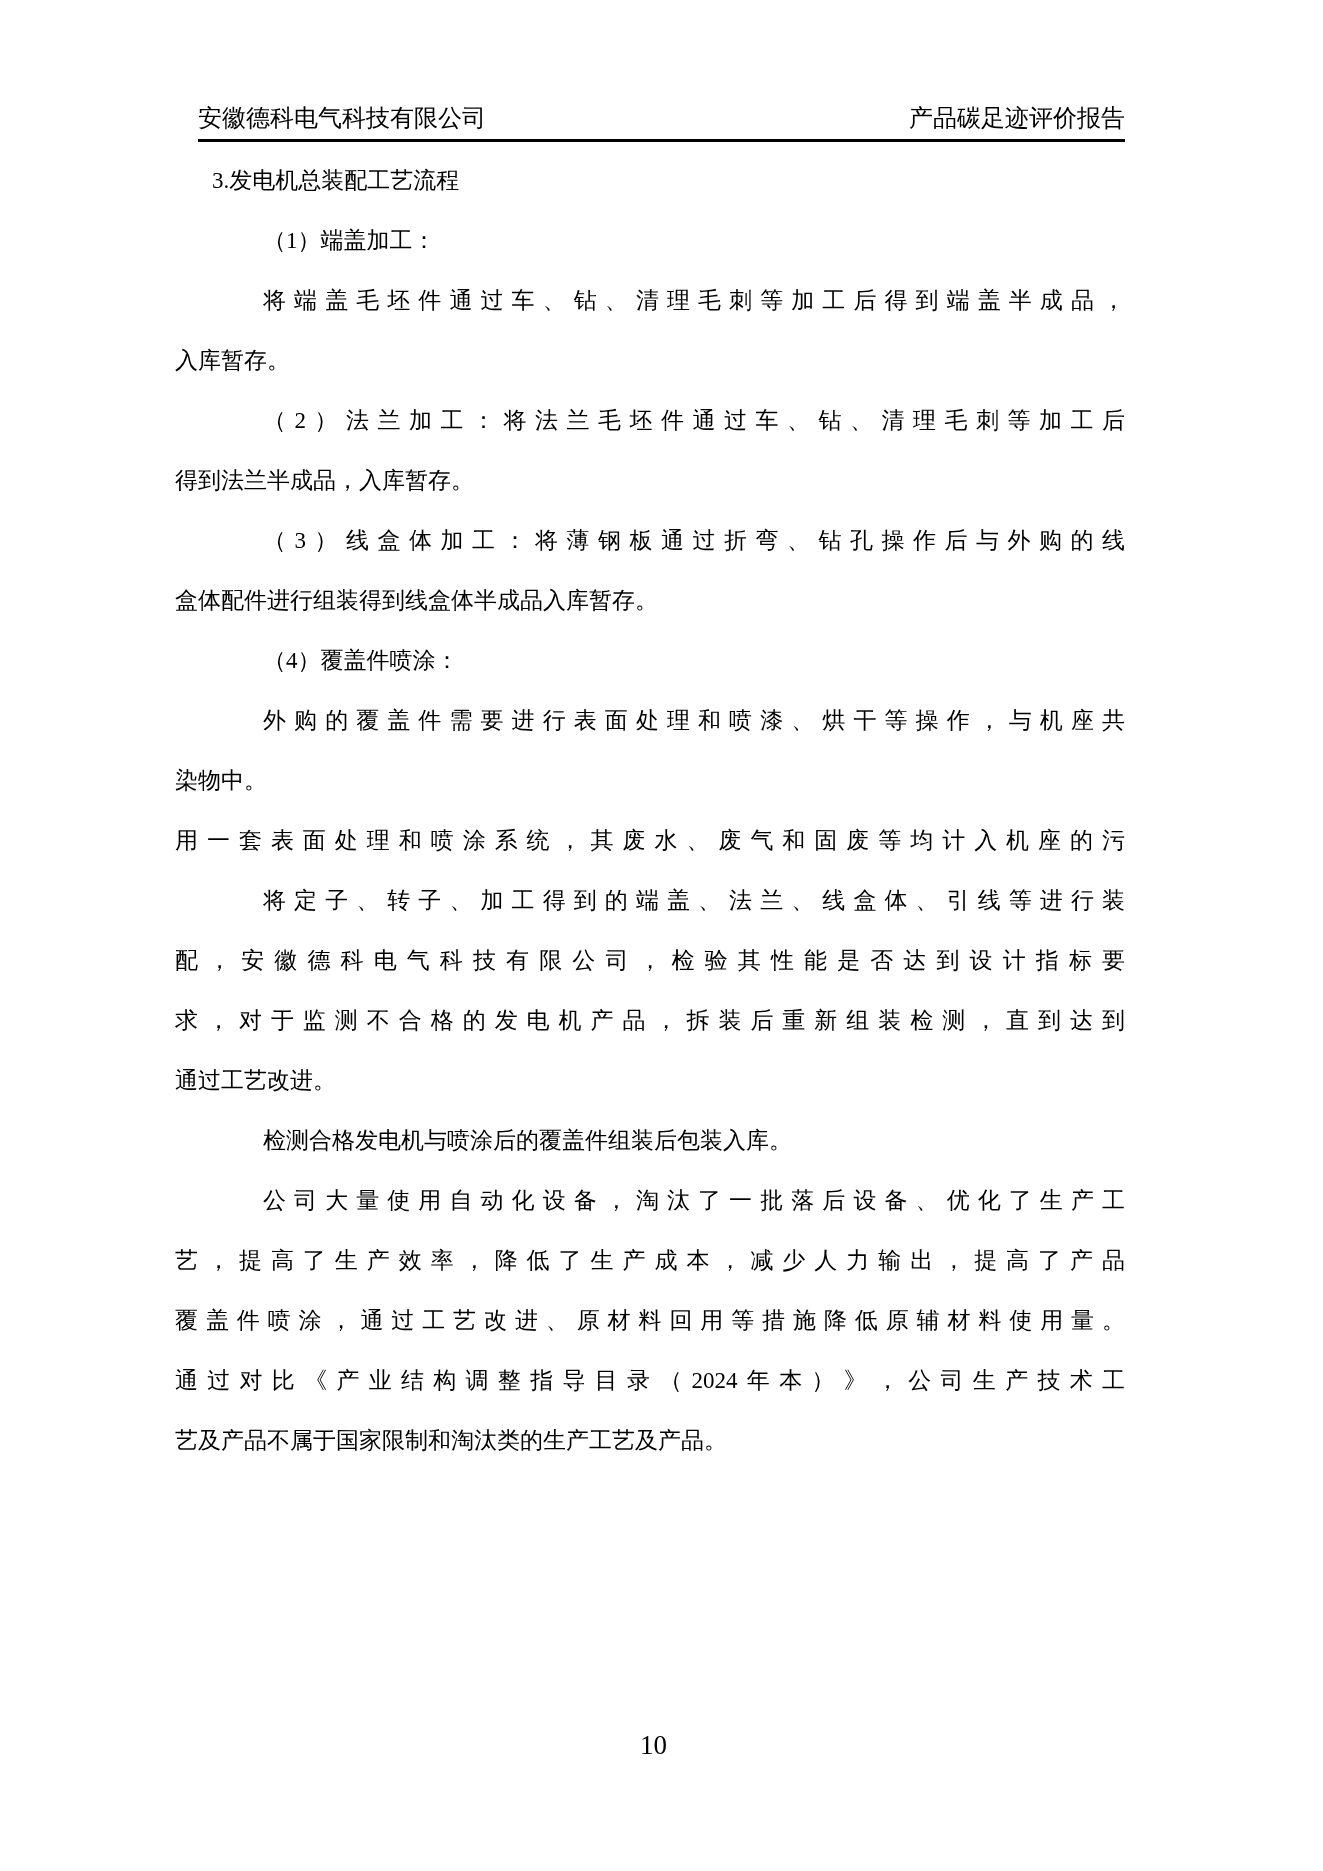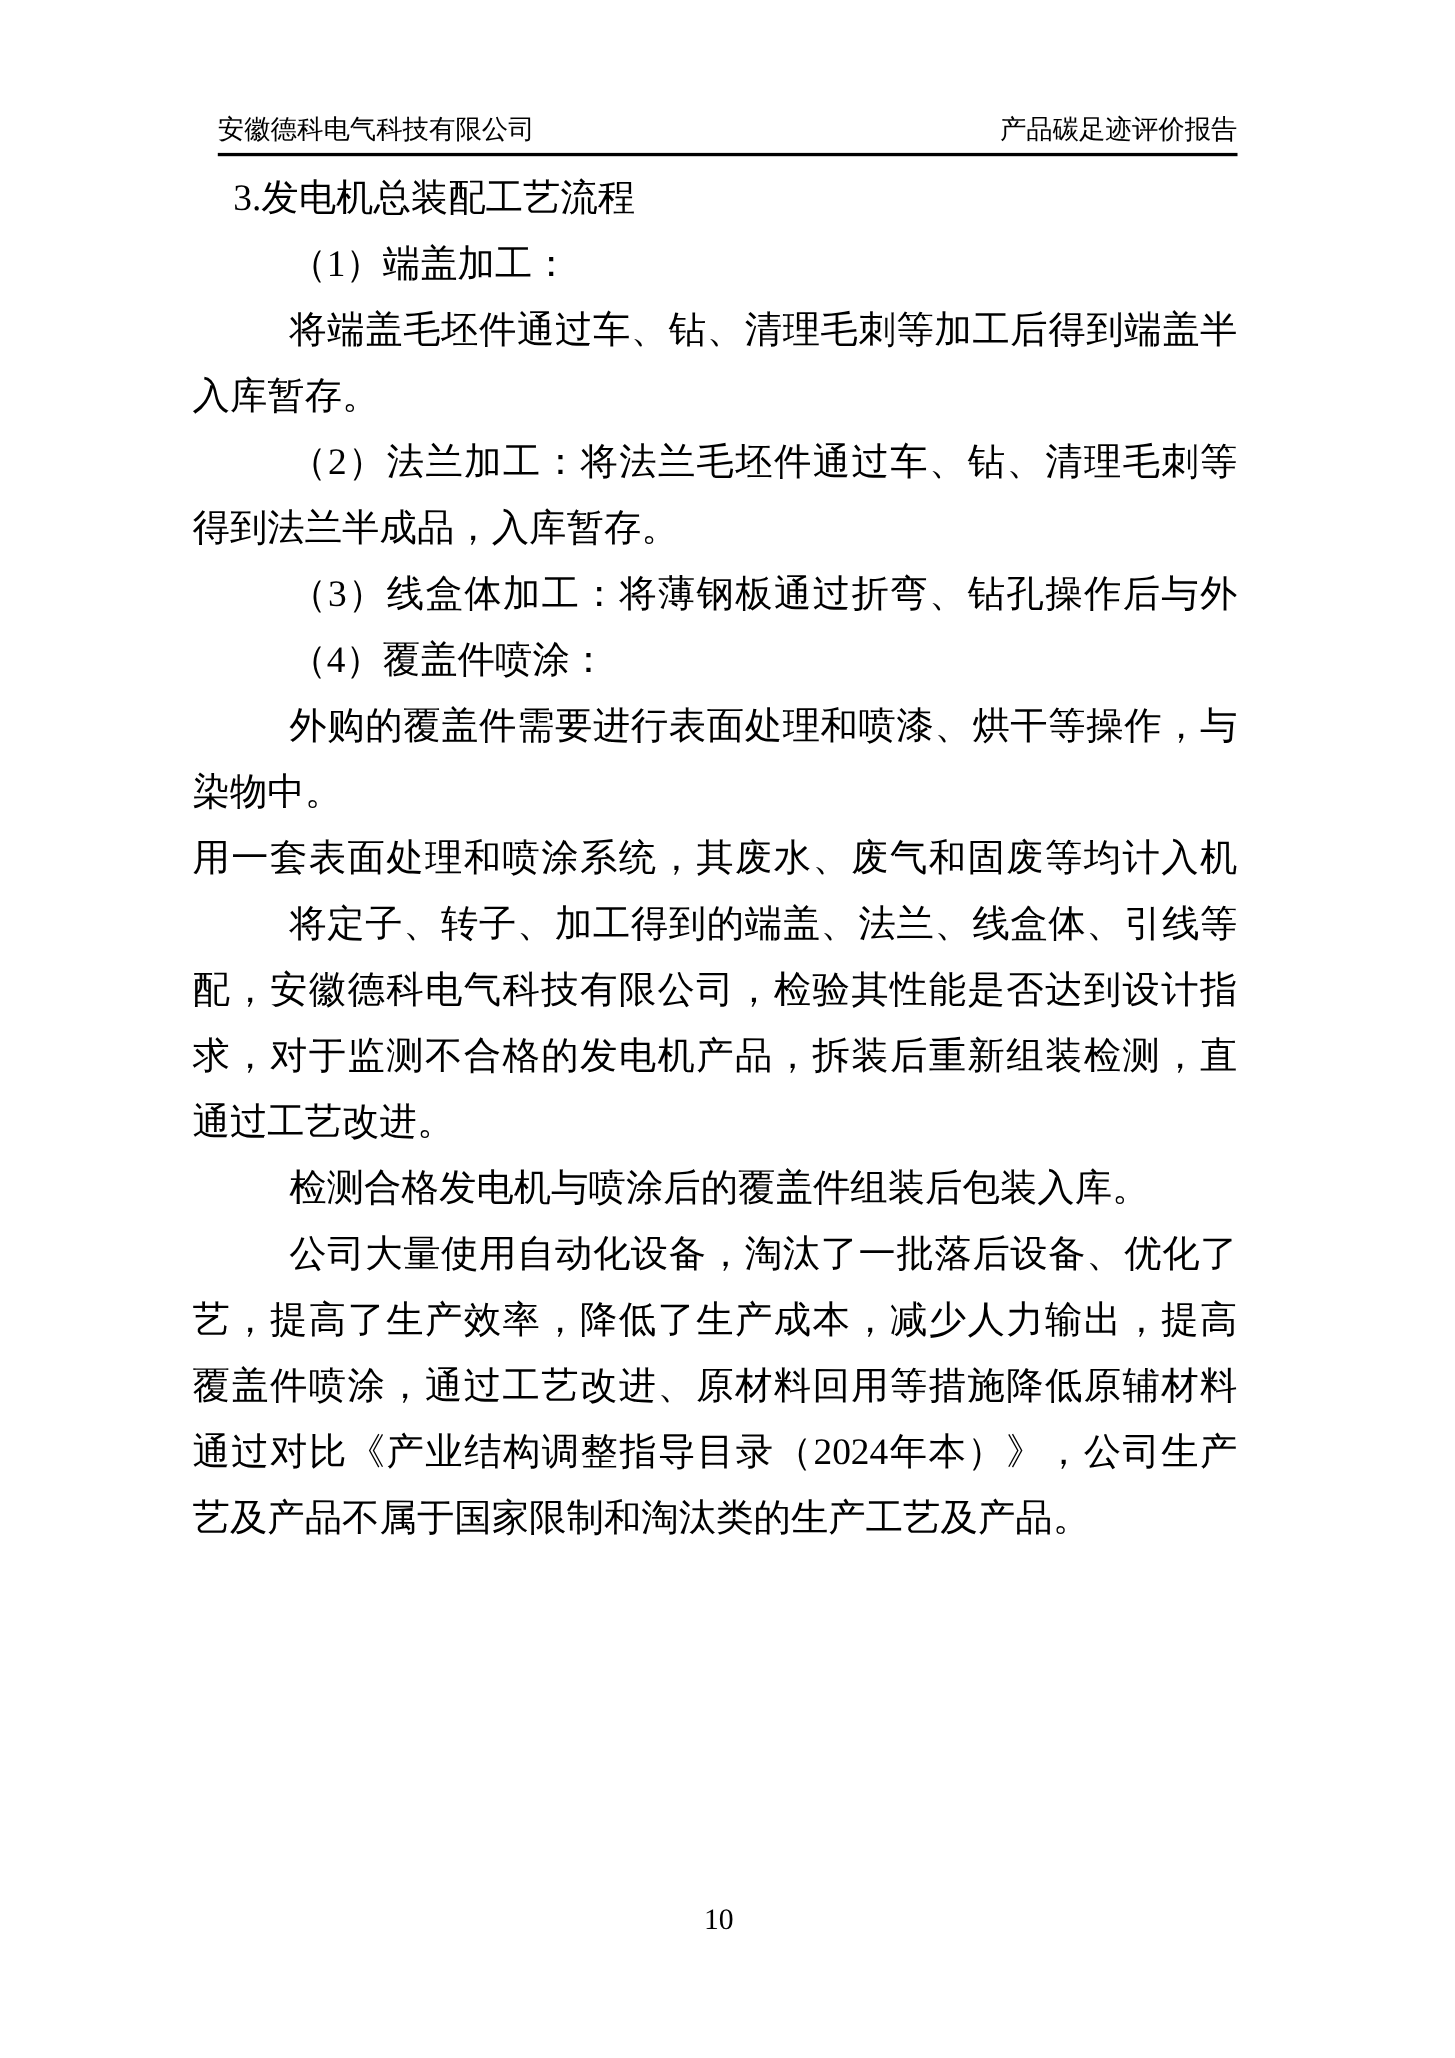--- a/index.html
+++ b/index.html
@@ -25,21 +25,21 @@
     padding-bottom: 7px;
     border-bottom: 3px solid #000000;
     display: flex;
     justify-content: space-between;
     align-items: flex-end;
     font-size: 24px;
     line-height: 28px;
   }
   .doc-body {
     margin-top: 9px;
-    font-size: 34px;
+    font-size: 23px;
   }
   .line {
     height: 60px;
     line-height: 60px;
     overflow: hidden;
     text-align: justify;
     white-space: normal;
   }
   .line.fill::after {
     content: "";
@@ -74,20 +74,21 @@
   </div>
 
   <div class="doc-body">
       <div class="line indent-heading">3.发电机总装配工艺流程</div>
       <div class="line indent-para">（1）端盖加工：</div>
       <div class="line fill indent-para">将端盖毛坯件通过车、钻、清理毛刺等加工后得到端盖半成品，</div>
       <div class="line">入库暂存。</div>
       <div class="line fill indent-para">（2）法兰加工：将法兰毛坯件通过车、钻、清理毛刺等加工后</div>
       <div class="line">得到法兰半成品，入库暂存。</div>
       <div class="line fill indent-para">（3）线盒体加工：将薄钢板通过折弯、钻孔操作后与外购的线</div>
+      <div class="line">盒体配件进行组装得到线盒体半成品入库暂存。</div>
       <div class="line indent-para">（4）覆盖件喷涂：</div>
       <div class="line fill indent-para">外购的覆盖件需要进行表面处理和喷漆、烘干等操作，与机座共</div>
       <div class="line">染物中。</div>
       <div class="line fill">用一套表面处理和喷涂系统，其废水、废气和固废等均计入机座的污</div>
       <div class="line fill indent-para">将定子、转子、加工得到的端盖、法兰、线盒体、引线等进行装</div>
       <div class="line fill">配，安徽德科电气科技有限公司，检验其性能是否达到设计指标要</div>
       <div class="line fill">求，对于监测不合格的发电机产品，拆装后重新组装检测，直到达到</div>
       <div class="line">通过工艺改进。</div>
       <div class="line indent-para">检测合格发电机与喷涂后的覆盖件组装后包装入库。</div>
       <div class="line fill indent-para">公司大量使用自动化设备，淘汰了一批落后设备、优化了生产工</div>

